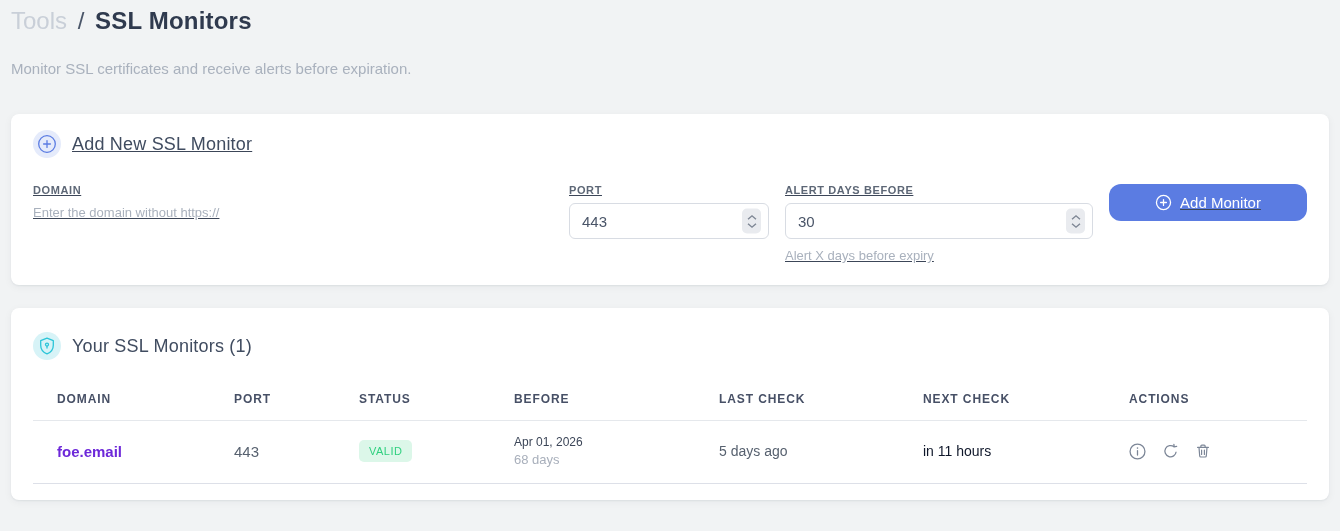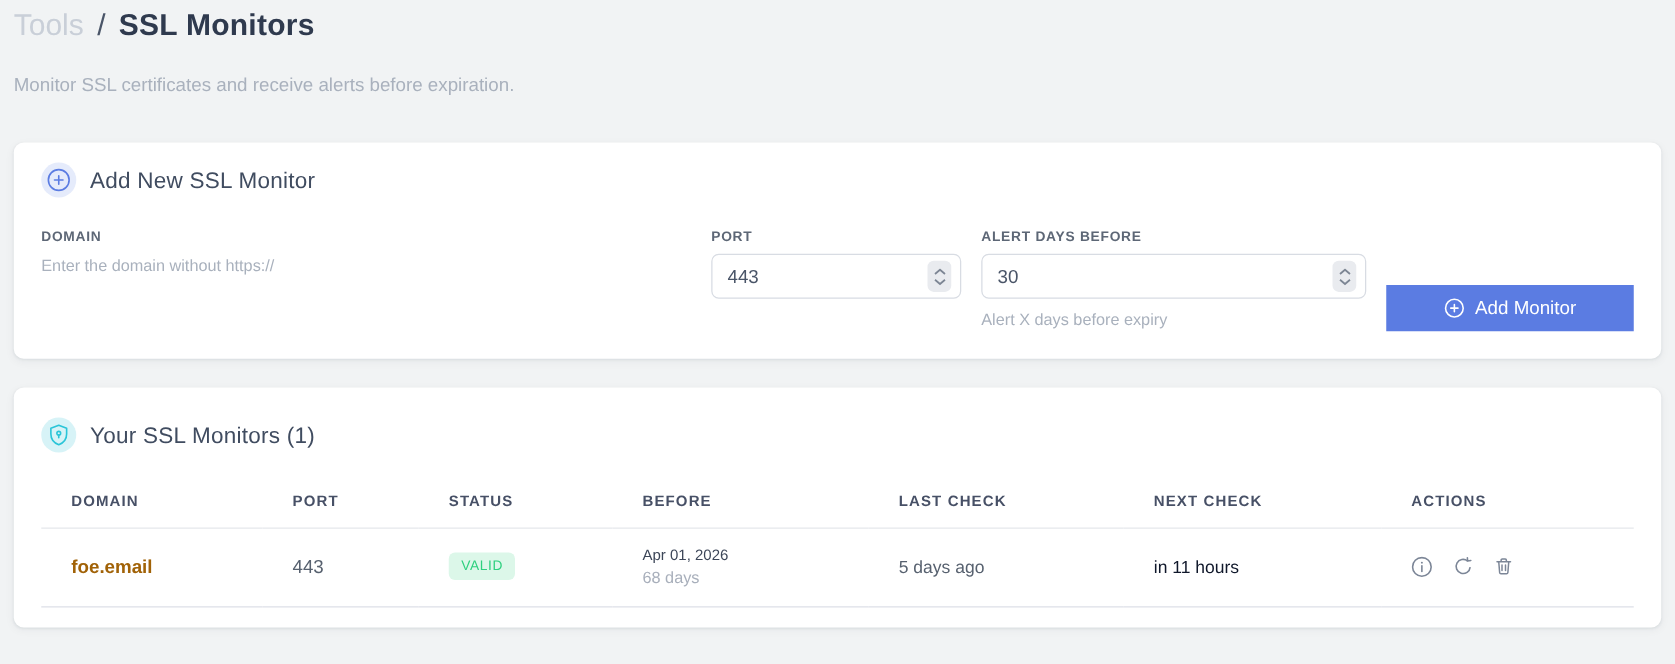--- a/index.html
+++ b/index.html
@@ -17,21 +17,21 @@
   .crumb-light { color: #c9cfd8; }
   .crumb-sep { color: #4a5568; margin: 0 4px; font-weight: 400; }
   .crumb-current { color: #2f3a4e; font-weight: 700; letter-spacing: .2px; }
   .subtitle { margin-top: 26px; font-size: 15px; color: #a9b1bd; }
 
   
   .card {
     background: #fff; border-radius: 8px;
     box-shadow: 0 1px 2px rgba(20,30,55,.06), 0 2px 8px rgba(20,30,55,.05);
   }
-  .card-add { margin-top: 37px; padding: 16px 22px 22px; }
+  .card-add { margin-top: 37px; padding: 16px 22px 22px; text-decoration: underline; }
   .card-list { margin-top: 23px; padding: 24px 22px 16px; }
   .card-head { display: flex; align-items: center; gap: 11px; }
   .badge-circle {
     width: 28px; height: 28px; border-radius: 50%; flex: 0 0 auto;
     display: flex; align-items: center; justify-content: center;
   }
   .badge-blue { background: #e5ebfb; color: #5b7ce2; }
   .badge-teal { background: #d7f3f7; color: #2bc5d8; }
   .card-title { font-size: 18px; color: #404c60; font-weight: 500; letter-spacing: .2px; }
 
@@ -53,35 +53,35 @@
   .input-wrap input::placeholder { color: #b9c0cb; }
   .input-wrap.num input { padding-right: 38px; }
   .stepper {
     position: absolute; right: 8px; top: 50%; transform: translateY(-50%);
     width: 19px; height: 25px; background: #e9ebef; border-radius: 5px;
     display: flex; flex-direction: column; align-items: center; justify-content: center;
     gap: 2px; color: #7d8694; cursor: pointer;
   }
   .helper { margin-top: 9px; font-size: 13px; color: #a9b1bd; }
   .btn-primary {
-    width: 198px; height: 37px; margin-top: 44px; flex: 0 0 auto;
+    width: 198px; height: 37px; flex: 0 0 auto;
     display: flex; align-items: center; justify-content: center; gap: 8px;
-    background: #5b7ce2; color: #fff; border: none; border-radius: 0;
+    background: #5b7ce2; color: #fff; border: none; border-radius: 12px;
     font-size: 15px; font-family: inherit; cursor: pointer;
   }
 
   
   table { width: 100%; border-collapse: collapse; table-layout: fixed; margin-top: 26px; }
   th {
     text-align: left; font-size: 12px; font-weight: 700; color: #475066;
     letter-spacing: .9px; padding: 6px 8px 14px 24px;
     border-bottom: 1px solid #e5e8ec; white-space: nowrap;
   }
   td { padding: 14px 8px 16px 24px; border-bottom: 1px solid #dde0e8; vertical-align: middle; }
-  td.c-domain { font-weight: 700; color: #a16207; font-size: 15px; }
+  td.c-domain { font-weight: 700; color: #6d28d9; font-size: 15px; }
   td.c-port { color: #57616f; font-size: 15px; }
   .badge-valid {
     display: inline-block; background: #dcf7e9; color: #2fd07f;
     font-size: 11px; font-weight: 400; letter-spacing: .5px;
     padding: 5px 10px; border-radius: 5px;
   }
   .expire-date { color: #3c4658; font-size: 12px; }
   .expire-days { color: #a8afbb; font-size: 13px; margin-top: 3px; }
   td.c-last { color: #57616f; font-size: 14px; }
   td.c-next { color: #0f172a; font-size: 14px; }

